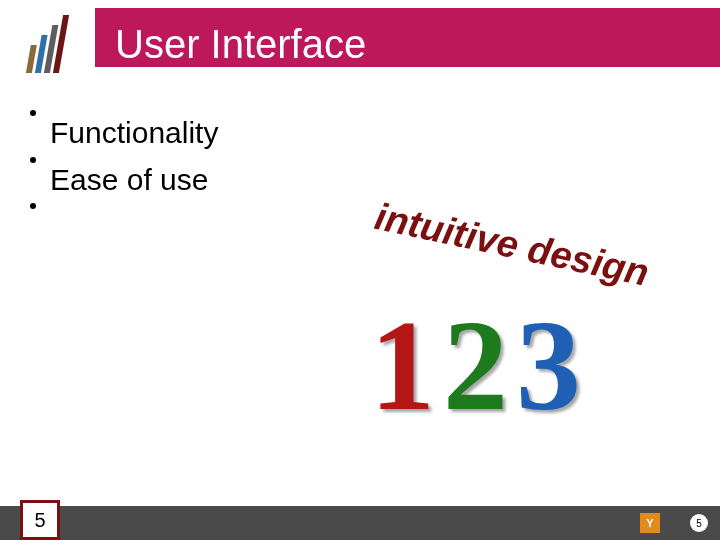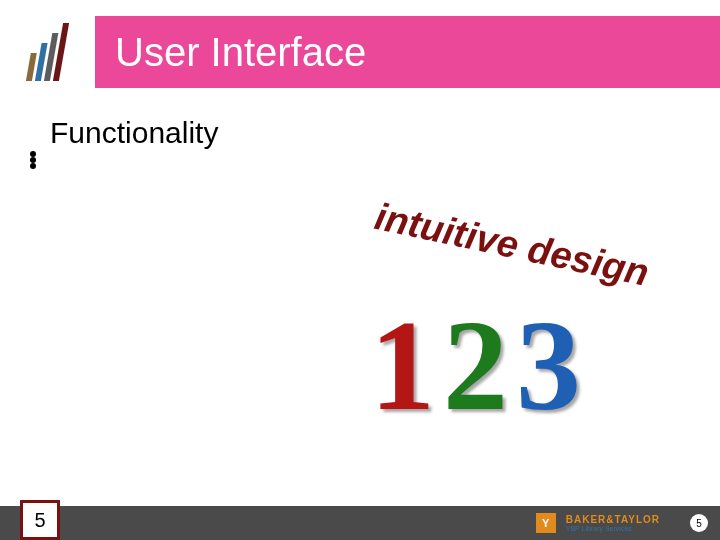--- a/index.html
+++ b/index.html
@@ -7,23 +7,23 @@
     width:720px;height:540px;
     font-family:Arial,Helvetica,sans-serif;
     background:#fff;
     position:relative;
     overflow:hidden;
   }
 
   
   .header-bar{
     position:absolute;
-    left:0;top:16px;right:0;
-    height:72px;
-    background:#ec4899;
+    left:0;top:8px;right:0;
+    height:59px;
+    background:#be185d;
   }
   .logo-box{
     position:absolute;
     left:0;top:0;width:95px;height:72px;
     background:#fff;
     display:flex;align-items:center;justify-content:center;
   }
   .logo-bars{display:flex;align-items:flex-end;gap:3px;transform:skewX(-10deg)}
   .logo-bars span{display:block;width:6px}
   .logo-bars span:nth-child(1){height:28px;background:#8a6a3a}
@@ -38,21 +38,21 @@
     color:#fff;font-size:40px;font-weight:400;
   }
 
   
   .bullets{
     position:absolute;
     left:30px;top:110px;
     font-size:30px;color:#000;
     line-height:1.55;
   }
-  .bullets .row{display:flex;align-items:flex-end}
+  .bullets .row{display:flex;align-items:flex-start}
   .bullets .dot{
     width:6px;height:6px;border-radius:50%;
     background:#000;margin-right:14px;flex:none;
   }
 
   
   .callout{
     position:absolute;
     left:380px;top:195px;
     transform:rotate(12deg);
@@ -131,39 +131,36 @@
   <div class="slide-title">User Interface</div>
 </div>
 
 <div class="bullets">
   <div class="row">
     <span class="dot"></span>
     <span>Functionality</span>
   </div>
   <div class="row">
     <span class="dot"></span>
+    <span>Ease of use</span>
   </div>
   <div class="row">
     <span class="dot"></span>
   </div>
 </div>
 
 <div class="callout">intuitive design</div>
 
 <div class="nums">
   <span class="n n1">1</span>
   <span class="n n2">2</span>
   <span class="n n3">3</span>
 </div>
 
 <div class="footer">
   <div class="page-left">5</div>
 
   <div class="brand">
     <div class="brand-box">Y</div>
-    <div class="brand-text">
-      <span>BAKER&amp;TAYLOR</span>
-      <small>YBP Library Services</small>
-    </div>
   </div>
 
   <div class="page-right">5</div>
 </div>
 
 </body></html>

